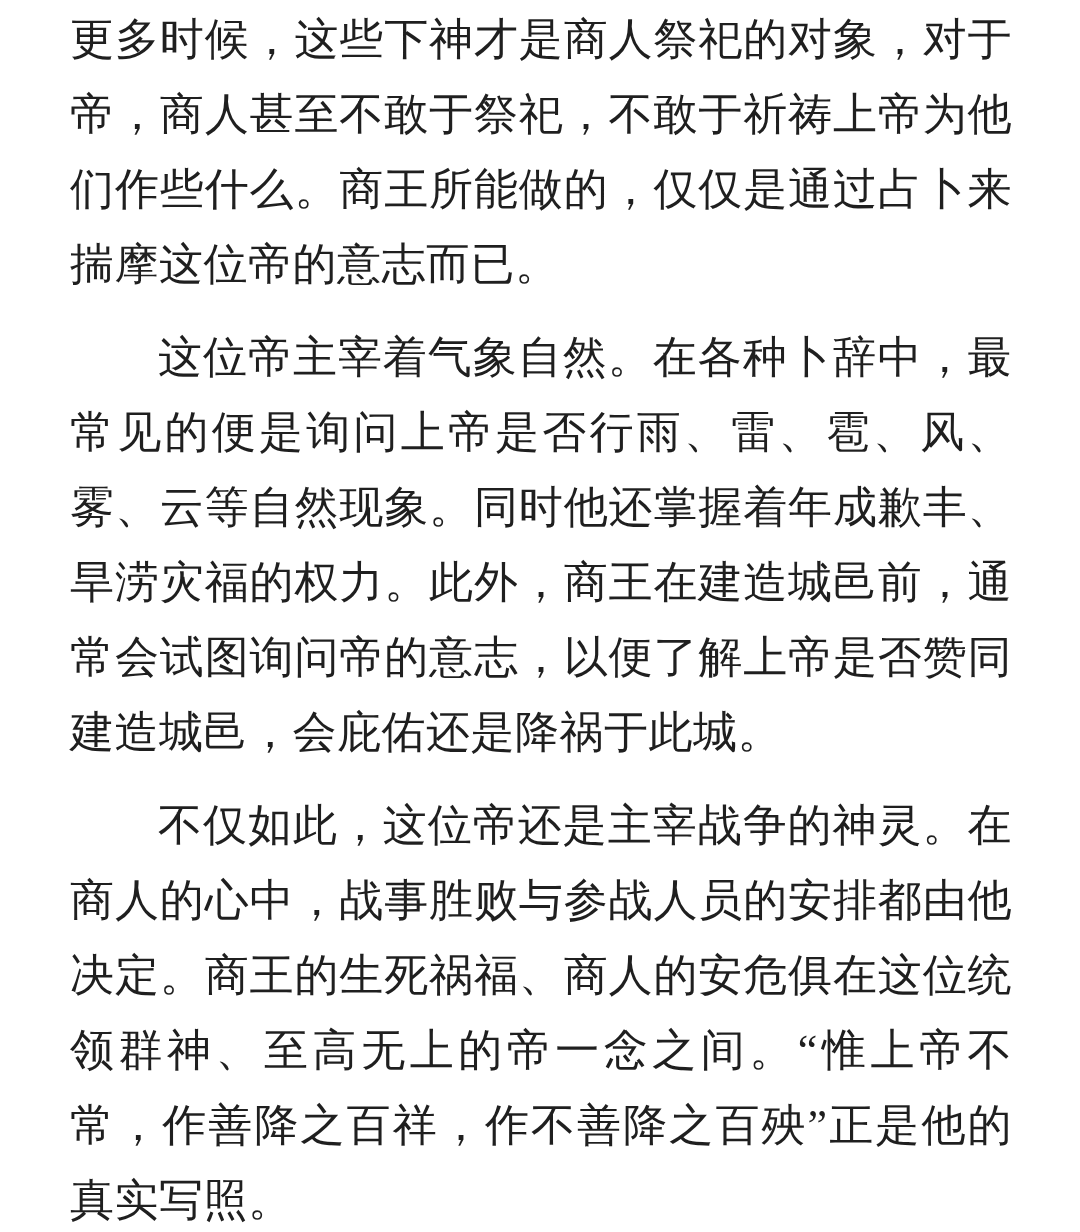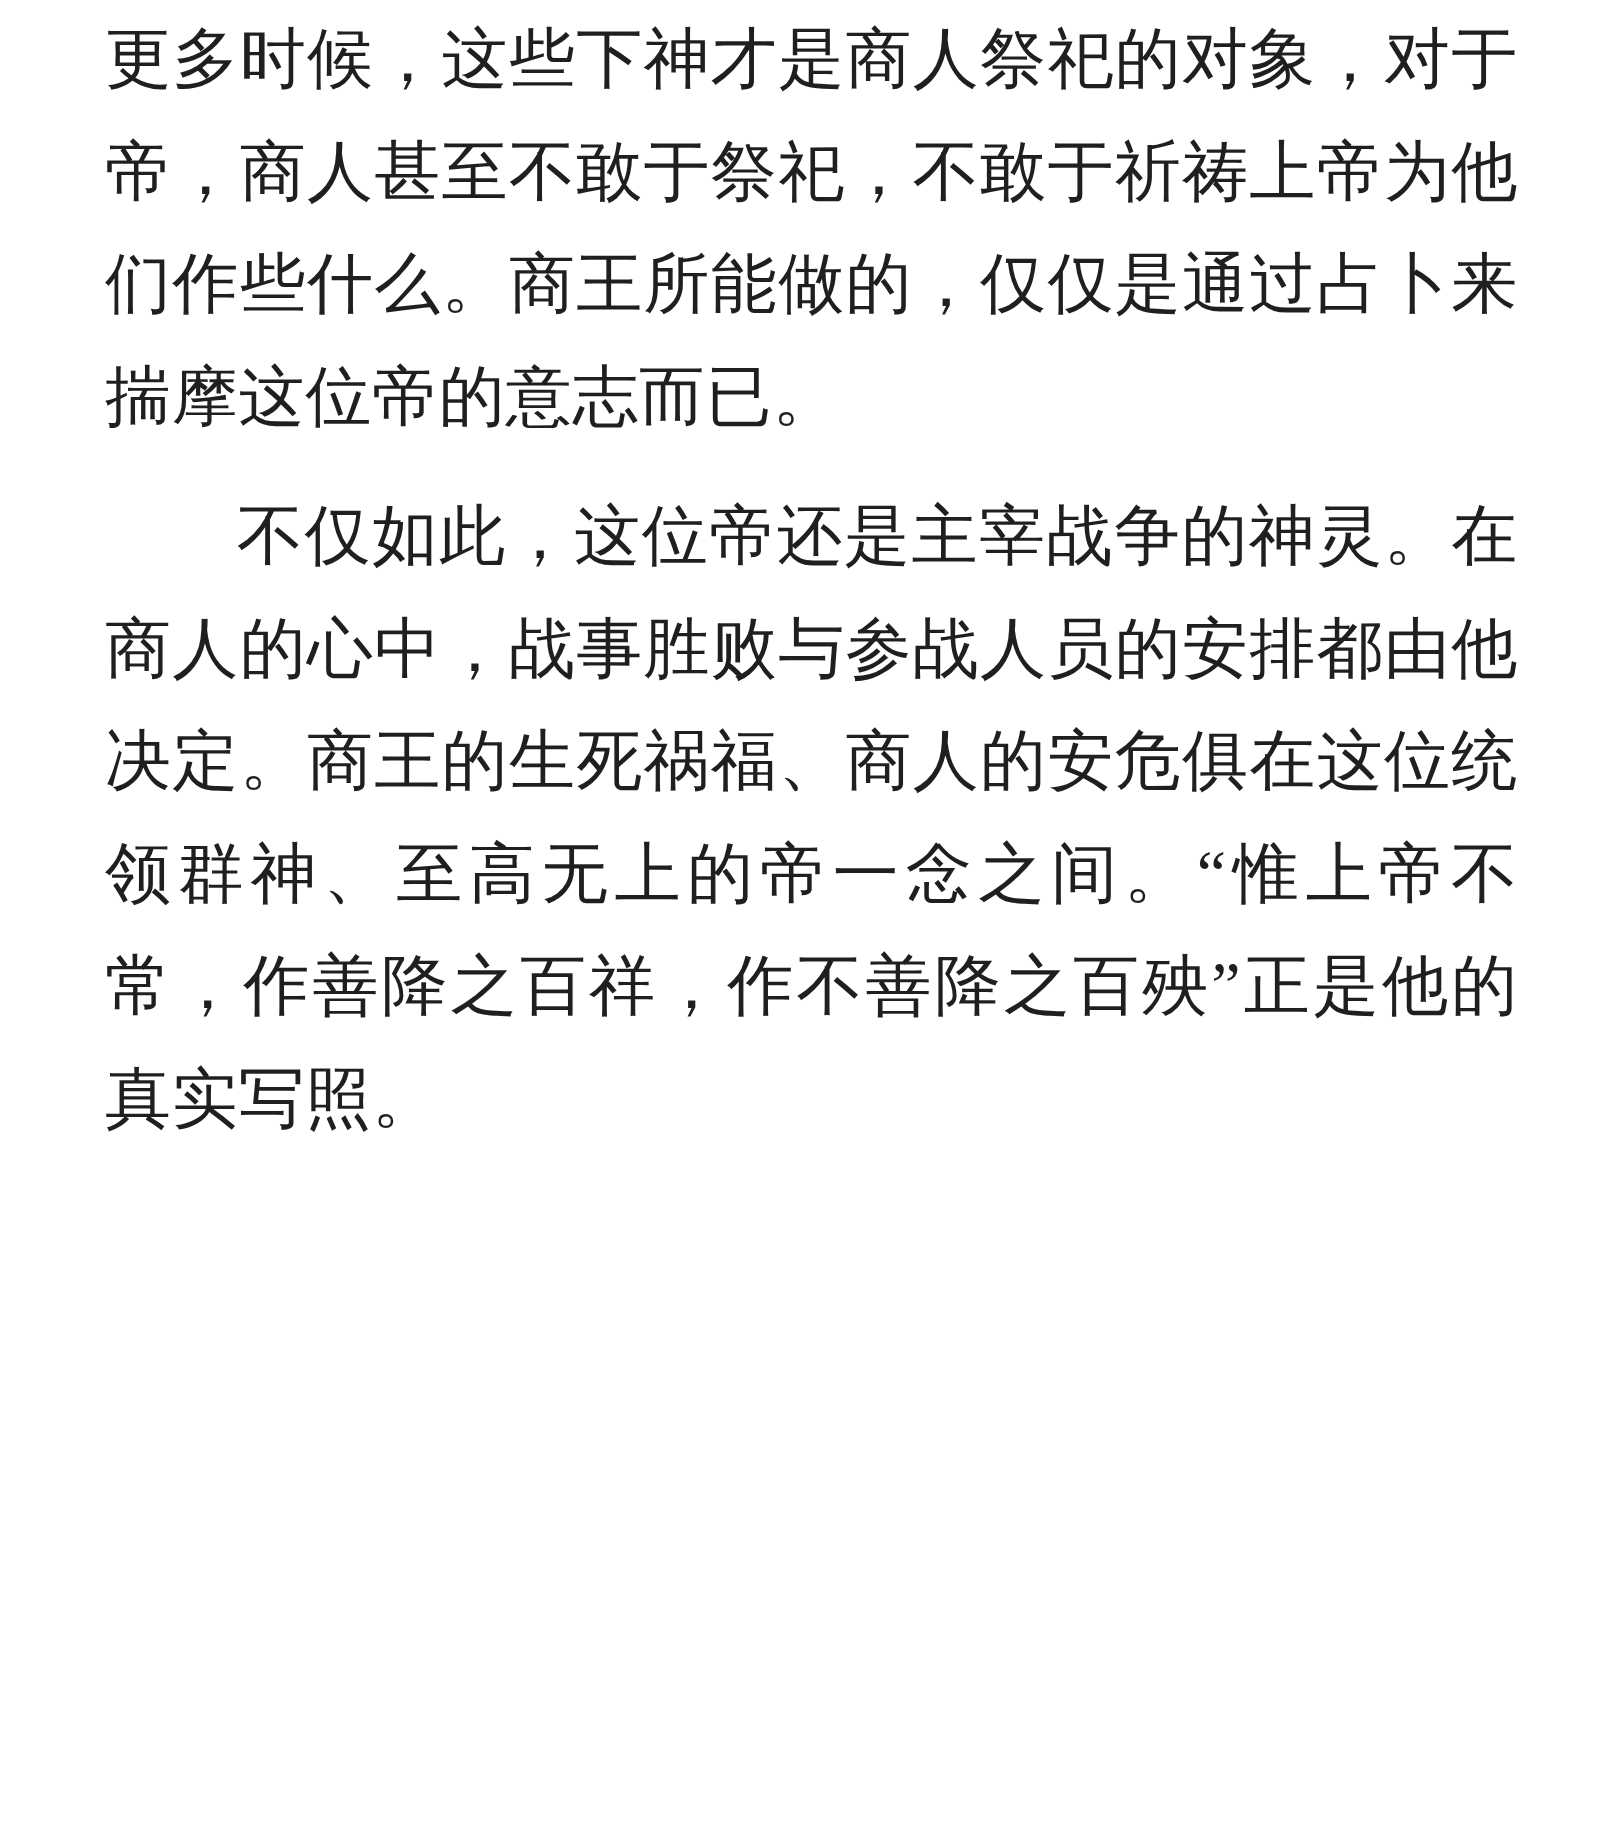--- a/index.html
+++ b/index.html
@@ -32,14 +32,15 @@
   }
   .para.indent {
     text-indent: 2em;
   }
 </style>
 </head>
 <body>
 
 <div class="page">
   <p class="para">更多时候，这些下神才是商人祭祀的对象，对于帝，商人甚至不敢于祭祀，不敢于祈祷上帝为他们作些什么。商王所能做的，仅仅是通过占卜来揣摩这位帝的意志而已。</p>
+  <p class="para indent">这位帝主宰着气象自然。在各种卜辞中，最常见的便是询问上帝是否行雨、雷、雹、风、雾、云等自然现象。同时他还掌握着年成歉丰、旱涝灾福的权力。此外，商王在建造城邑前，通常会试图询问帝的意志，以便了解上帝是否赞同建造城邑，会庇佑还是降祸于此城。</p>
   <p class="para indent">不仅如此，这位帝还是主宰战争的神灵。在商人的心中，战事胜败与参战人员的安排都由他决定。商王的生死祸福、商人的安危俱在这位统领群神、至高无上的帝一念之间。“惟上帝不常，作善降之百祥，作不善降之百殃”正是他的真实写照。</p>
 </div>
 
 </body></html>

